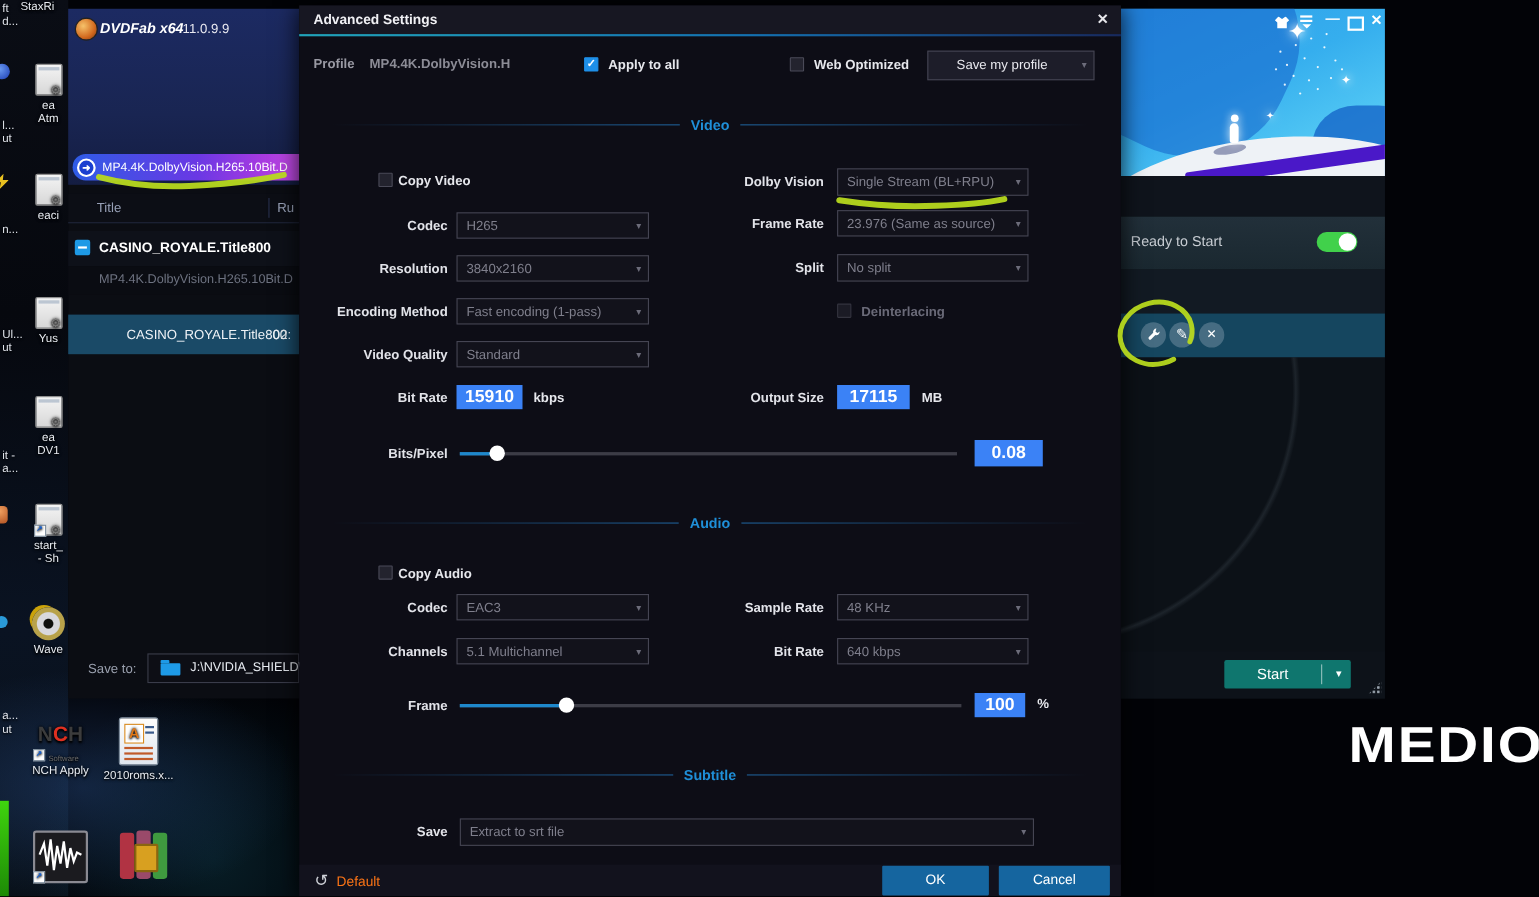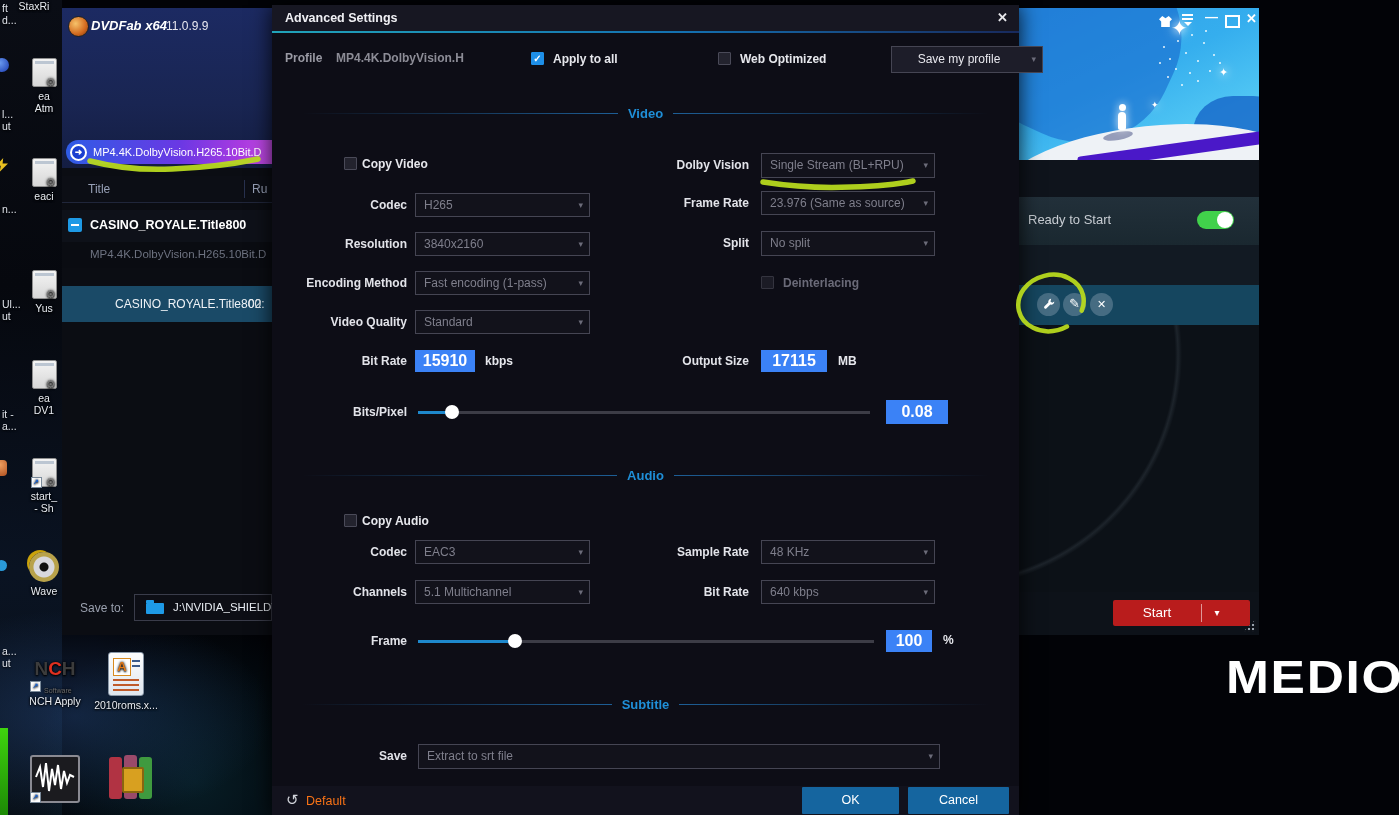--- a/index.html
+++ b/index.html
@@ -91,21 +91,21 @@
   .ready .t{position:absolute;left:9px;top:15px;color:#c7ccd2;font-size:13px;}
   .toggle{position:absolute;left:178px;top:14px;width:37px;height:18px;border-radius:9px;background:#41d14b;}
   .toggle .knob{position:absolute;right:1px;top:1px;width:16px;height:16px;border-radius:50%;background:#fff;}
   .gaprow{position:absolute;left:0;top:237px;width:240px;height:40px;background:#121a23;}
   .irow{position:absolute;left:0;top:277px;width:240px;height:40px;background:#15465f;}
   .cir{position:absolute;top:8px;width:23px;height:23px;border-radius:50%;background:rgba(185,200,212,.30);
        color:#fff;text-align:center;line-height:22px;font-size:12px;}
   .mwrbody{position:absolute;left:0;top:317px;width:240px;height:267px;
        background:radial-gradient(circle 230px at -70px 30px,rgba(255,255,255,0) 226px,rgba(150,170,185,.12) 229px,rgba(255,255,255,0) 233px),#0c1117;}
   .szone{position:absolute;left:0;top:584px;width:240px;height:43px;background:#0d1219;}
-  .start{position:absolute;left:94px;top:8px;width:137px;height:26px;background:#b91c1c;border-radius:2px;color:#fff;}
+  .start{position:absolute;left:94px;top:8px;width:115px;height:26px;background:#0f766e;border-radius:2px;color:#fff;}
   .start .lab{position:absolute;left:0;top:0;width:88px;text-align:center;line-height:26px;font-size:13.5px;}
   .start .dv{position:absolute;left:88px;top:4px;width:1px;height:18px;background:rgba(255,255,255,.55);}
   .start .cr{position:absolute;left:93px;top:0;width:22px;text-align:center;line-height:25px;font-size:10px;}
   .grip{position:absolute;right:3px;bottom:3px;width:13px;height:13px;
        background:radial-gradient(circle 1px at 2px 2px,#98a2ac 1px,transparent 1.6px);background-size:4px 4px;
        clip-path:polygon(100% 0,100% 100%,0 100%);}
   
   .dialog{position:absolute;left:272px;top:5px;width:747px;height:810px;background:#0d0d16;z-index:30;
        box-shadow:0 0 20px rgba(0,0,0,.85);}
   .dlg-tb{position:absolute;left:0;top:0;width:747px;height:26px;background:#171722;}
@@ -114,21 +114,21 @@
   .dlg-acc{position:absolute;left:0;top:26px;width:747px;height:2px;
        background:linear-gradient(90deg,#21a3b9,#1470b0 55%,#18295c);}
   .sect{position:absolute;left:0;width:747px;height:16px;display:flex;align-items:center;gap:10px;padding:0 30px;box-sizing:border-box;}
   .sect .ln1{flex:1;height:1px;background:linear-gradient(90deg,rgba(20,60,110,0),#1d5e96);}
   .sect .ln2{flex:1;height:1px;background:linear-gradient(90deg,#1d5e96,rgba(20,60,110,0));}
   .sect .st{color:#1f8fd8;font-size:13px;font-weight:700;}
   .flbl{position:absolute;color:#e2e3e9;font-size:12px;font-weight:700;text-align:right;height:24px;line-height:24px;white-space:nowrap;}
   .dd{position:absolute;height:24px;background:#12121b;border:1px solid #454553;box-sizing:border-box;
       color:#7f7f8c;font-size:12px;line-height:22px;padding:0 20px 0 8px;white-space:nowrap;overflow:hidden;}
   .dd .caret{position:absolute;right:6px;top:0;color:#6c6c7a;font-size:9px;line-height:22px;}
-  .dd.bright{background:#1d1d29;color:#e8e8ee;margin-left:48px;}
+  .dd.bright{background:#1d1d29;color:#e8e8ee;}
   .cb{position:absolute;width:13px;height:13px;background:#23232e;border:1px solid #4a4a58;box-sizing:border-box;border-radius:1px;}
   .cb.checked{background:#1e8fe8;border-color:#1e8fe8;color:#fff;font-size:10px;line-height:12px;text-align:center;font-weight:700;}
   .cb.dim{background:#1b1b25;border-color:#34343f;}
   .cblbl{position:absolute;color:#e6e7ec;font-size:12px;font-weight:700;height:14px;line-height:14px;white-space:nowrap;}
   .cblbl.dim{color:#6a6a78;}
   .valbox{position:absolute;height:22px;background:#3b82f6;color:#fff;font-size:16px;font-weight:700;text-align:center;line-height:22px;}
   .unit{position:absolute;color:#e6e7ec;font-size:12px;font-weight:700;}
   .slider{position:absolute;height:14px;}
   .slider .track{position:absolute;left:0;right:0;top:6px;height:3px;background:#3c3c46;}
   .slider .fill{position:absolute;left:0;top:6px;height:3px;background:#1e88cc;}

